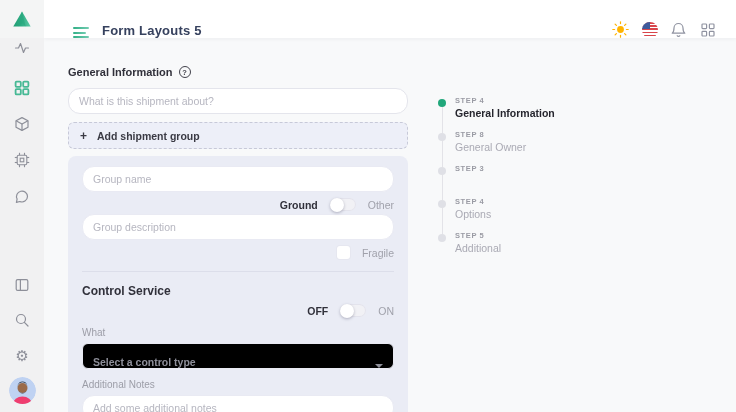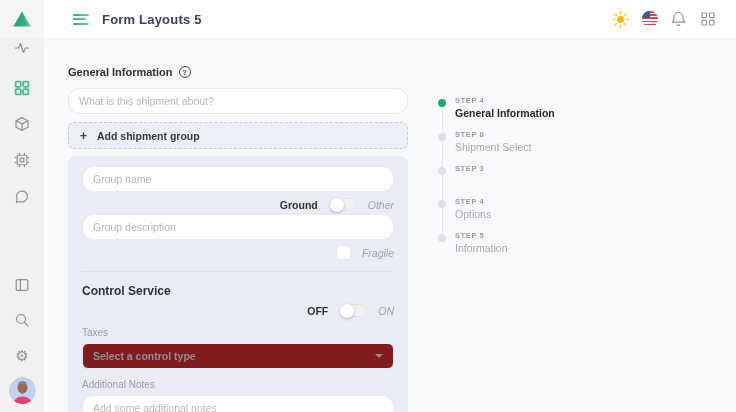--- a/index.html
+++ b/index.html
@@ -9,21 +9,21 @@
   
   .sidebar { position:absolute; left:0; top:0; width:44px; height:412px; background:#f1f1f2; z-index:5; }
   .logo-box { width:44px; height:38px; display:flex; align-items:center; justify-content:center; background:#f4f5f5; }
   .side-icon { position:absolute; left:0; width:44px; height:20px; display:flex; align-items:center; justify-content:center; cursor:pointer; }
   .side-icon svg { display:block; }
   .gear-glyph { font-size:15px; color:#8d8f99; line-height:1; }
   .avatar { width:27px; height:27px; border-radius:50%; overflow:hidden; display:block; }
 
   
   .header { position:absolute; left:44px; top:0; right:0; height:38px; background:#ffffff;
-            box-shadow:0 1px 4px rgba(40,40,60,0.06); display:flex; align-items:center; z-index:4; }
+            box-shadow:0 1px 4px rgba(40,40,60,0.06); display:flex; align-items:flex-end; z-index:4; }
   .burger { margin-left:29px; display:flex; flex-direction:column; gap:2.5px; cursor:pointer; }
   .burger i { display:block; height:2px; border-radius:2px; background:linear-gradient(90deg,#2fae85,#74ccb2); }
   .burger i:nth-child(1){ width:16px; }
   .burger i:nth-child(2){ width:13px; }
   .burger i:nth-child(3){ width:16px; }
   .page-title { margin-left:13px; font-size:13px; font-weight:700; color:#36415e; letter-spacing:.2px; }
   .header-right { margin-left:auto; margin-right:20px; display:flex; align-items:center; gap:12px; }
   .hicon { width:17px; height:17px; display:flex; align-items:center; justify-content:center; cursor:pointer; }
   .flag { width:16px; height:16px; border-radius:50%; overflow:hidden; position:relative;
           background:repeating-linear-gradient(180deg,#d8444a 0 1.6px,#ffffff 1.6px 3.2px); }
@@ -47,35 +47,35 @@
   .add-group { margin-top:8px; height:27px; background:#edeff8; border:1px dashed #c7c9d8; border-radius:6px;
                display:flex; align-items:center; padding-left:11px; gap:10px; cursor:pointer; }
   .add-group .plus { font-size:12px; font-weight:700; color:#3a3a44; line-height:1; }
   .add-group .lbl { font-size:10.5px; font-weight:600; color:#3a3a44; }
 
   .group-card { margin-top:7px; background:#eaecf5; border-radius:8px; padding:10px 14px 20px; height:268px; }
   .card-input { border-color:#e9eaf3; }
 
   .row-right { display:flex; align-items:center; justify-content:flex-end; gap:12px; }
   .bold-lab { font-size:10.5px; font-weight:700; color:#30303a; }
-  .gray-lab { font-size:10.5px; color:#a0a1ab;font-style:italic; }
+  .gray-lab { font-size:10.5px; color:#a0a1ab; }
 
   .toggle { width:26px; height:13px; border-radius:7px; background:#f1f1f5;
             box-shadow:inset 0 0 0 1px #e3e3ec; position:relative; cursor:pointer; }
   .toggle::after { content:""; position:absolute; left:0; top:-0.5px; width:14px; height:14px;
                    border-radius:50%; background:#fff; box-shadow:0 1px 3px rgba(60,60,90,.35); }
 
   .checkbox { width:13px; height:13px; background:#fff; border-radius:3px;
               box-shadow:0 0 0 1px #e6e7f0; cursor:pointer; }
 
   .divider { border:none; border-top:1px solid #dcdeea; margin:12px 0 0; }
 
   .field-label { margin-top:10px; font-size:10px; color:#9c9da7; }
-  .select { margin-top:5px; height:26px; background:#7f1d1d; border:1px solid #e9eaf3; border-radius:6px;
-            display:flex; align-items:center; padding:0 10px; cursor:pointer; }
+  .select { margin-top:5px; height:26px; background:#000000; border:1px solid #e9eaf3; border-radius:6px;
+            display:flex; align-items:flex-end; padding:0 10px; cursor:pointer; }
   .select .val { font-size:10.5px; font-weight:600; color:#8e8f9a; flex:1; }
   .caret { width:0; height:0; border-left:4px solid transparent; border-right:4px solid transparent;
            border-top:4px solid #8e8f9a; }
 
   .cs-head { margin-top:12px; font-size:12px; font-weight:700; color:#30303a; }
 
   
   .stepper { position:absolute; left:394px; top:58px; width:220px; }
   .step-line { position:absolute; left:3.5px; top:6px; width:1px; height:133px; background:#e3e3e8; }
   .step { position:relative; padding-left:17px; margin-bottom:11px; min-height:22px; cursor:pointer; }
@@ -245,21 +245,21 @@
 
       <hr class="divider">
 
       <div class="cs-head">Control Service</div>
       <div class="row-right mt6">
         <span class="bold-lab">OFF</span>
         <span class="toggle"></span>
         <span class="gray-lab">ON</span>
       </div>
 
-      <div class="field-label">Taxes</div>
+      <div class="field-label">What</div>
       <div class="select">
         <span class="val">Select a control type</span>
         <span class="caret"></span>
       </div>
 
       <div class="field-label">Additional Notes</div>
       <input class="tinput card-input" style="margin-top: 5px;" type="text" placeholder="Add some additional notes">
 
       
       
@@ -270,31 +270,31 @@
     <div class="step-line"></div>
 
     <div class="step active">
       <span class="dot"></span>
       <div class="step-label">STEP 4</div>
       <div class="step-title">General Information</div>
     </div>
     <div class="step">
       <span class="dot"></span>
       <div class="step-label">STEP 8</div>
-      <div class="step-title">Shipment Select</div>
+      <div class="step-title">General Owner</div>
     </div>
     <div class="step">
       <span class="dot"></span>
       <div class="step-label">STEP 3</div>
     </div>
     <div class="step">
       <span class="dot"></span>
       <div class="step-label">STEP 4</div>
       <div class="step-title">Options</div>
     </div>
     <div class="step">
       <span class="dot"></span>
       <div class="step-label">STEP 5</div>
-      <div class="step-title">Information</div>
+      <div class="step-title">Additional</div>
     </div>
   </div>
 
 </div>
 
 </body></html>

